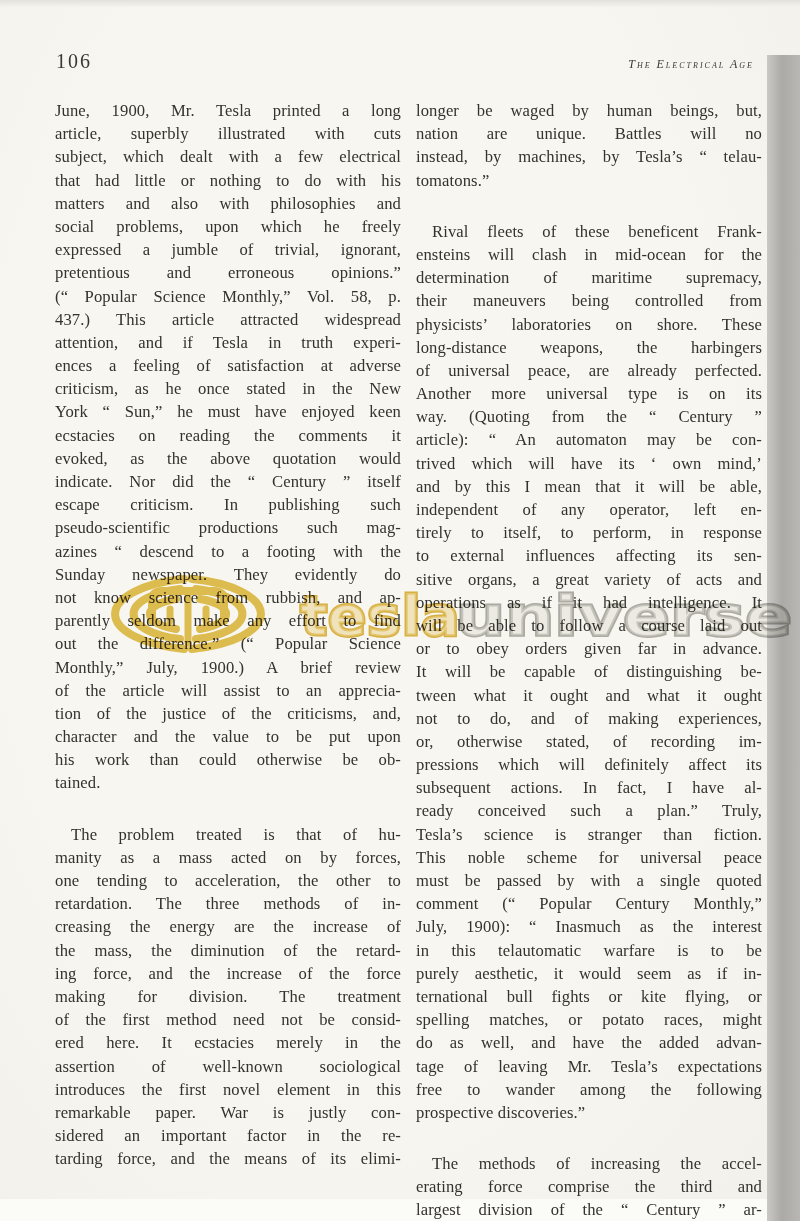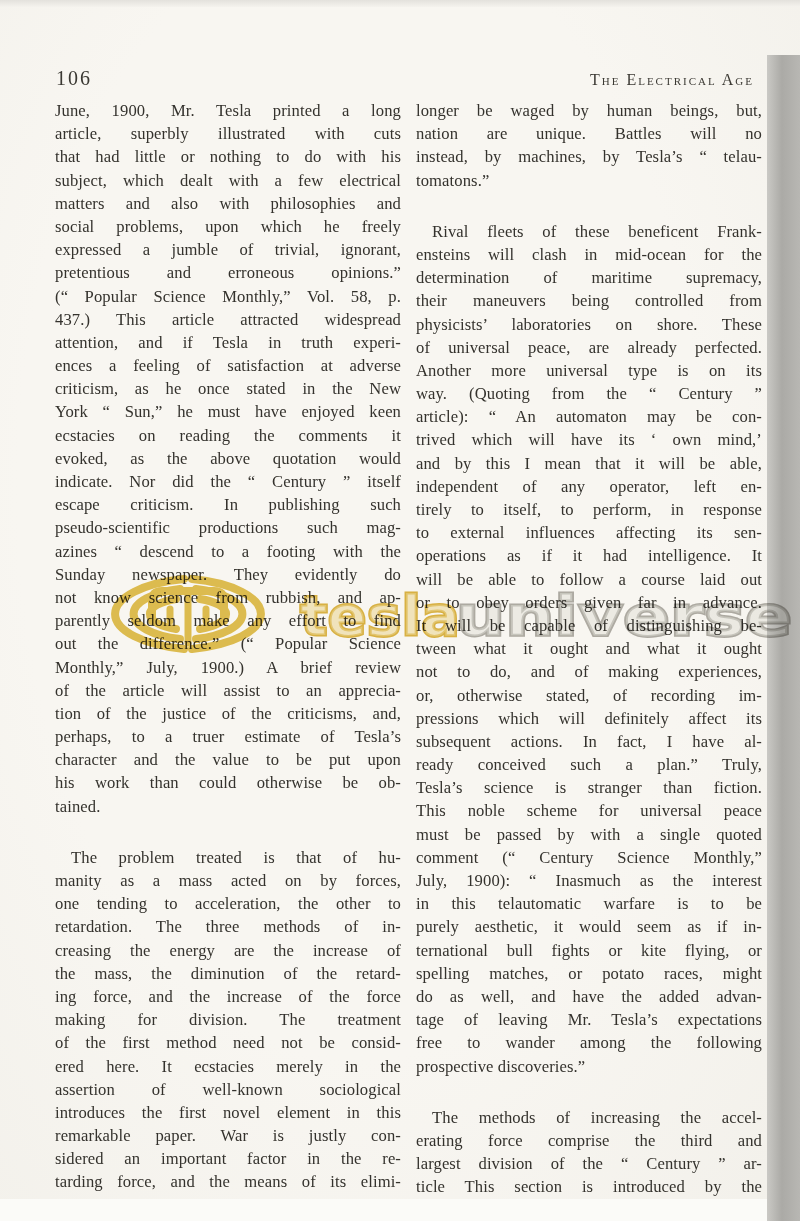--- a/index.html
+++ b/index.html
@@ -8,23 +8,23 @@
     position:relative;width:800px;height:1221px;overflow:hidden;
     background:radial-gradient(ellipse at 45% 40%, #f8f6f1 55%, #f2f0ea 100%);
     color:#35332e;
   }
   .top-band{position:absolute;top:0;left:0;right:0;height:7px;
     background:linear-gradient(180deg,#e3e1dc,#f5f3ee);pointer-events:none;}
   .right-band{position:absolute;top:55px;right:0;bottom:0;width:33px;
     background:linear-gradient(90deg,#cac9c5 0%,#abaaa6 45%,#b8b7b3 100%);}
   .bottom-band{position:absolute;left:0;right:33px;bottom:0;height:22px;background:#fbfbf8;}
   header{position:absolute;top:50px;left:56px;right:46px;display:flex;
-    justify-content:space-between;align-items:baseline;margin-top:17px;}
+    justify-content:space-between;align-items:baseline;}
   .page-number{font-size:20px;letter-spacing:2px;color:#3b3933;}
-  .journal-title{font-variant:small-caps;font-size:16px;letter-spacing:2px;color:#3b3933;}
+  .journal-title{font-variant:small-caps;font-size:12px;letter-spacing:2px;color:#3b3933;font-style:italic;}
   .columns{position:absolute;top:99px;left:55px;width:707px;display:flex;gap:15px;}
   .col{flex:1;}
   .line{
     font-size:16.6px;line-height:23.2px;height:23.2px;overflow:hidden;
     text-align:justify;text-align-last:justify;color:#34322d;
     letter-spacing:.1px;
   }
   .line.fl{text-align-last:left;}
   .line.ind{text-indent:16px;margin-top:28px;}
   .watermark{position:absolute;left:88px;top:569px;width:712px;height:92px;
@@ -46,22 +46,22 @@
   <header>
     <span class="page-number">106</span>
     <span class="journal-title">The Electrical Age</span>
   </header>
 
   <main class="columns">
     <div class="col" id="col-left">
         <div>
           <div class="line">June, 1900, Mr. Tesla printed a long</div>
           <div class="line">article, superbly illustrated with cuts</div>
+          <div class="line">subject, which dealt with a few electrical</div>
           <div class="line">that had little or nothing to do with his</div>
-          <div class="line">subject, which dealt with a few electrical</div>
           <div class="line">matters and also with philosophies and</div>
           <div class="line">social problems, upon which he freely</div>
           <div class="line">expressed a jumble of trivial, ignorant,</div>
           <div class="line">pretentious and erroneous opinions.”</div>
           <div class="line">(“ Popular Science Monthly,” Vol. 58, p.</div>
           <div class="line">437.) This article attracted widespread</div>
           <div class="line">attention, and if Tesla in truth experi-</div>
           <div class="line">ences a feeling of satisfaction at adverse</div>
           <div class="line">criticism, as he once stated in the New</div>
           <div class="line">York “ Sun,” he must have enjoyed keen</div>
@@ -71,21 +71,20 @@
           <div class="line">escape criticism. In publishing such</div>
           <div class="line">pseudo-scientific productions such mag-</div>
           <div class="line">azines “ descend to a footing with the</div>
           <div class="line">Sunday newspaper. They evidently do</div>
           <div class="line">not know science from rubbish, and ap-</div>
           <div class="line">parently seldom make any effort to find</div>
           <div class="line">out the difference.” (“ Popular Science</div>
           <div class="line">Monthly,” July, 1900.) A brief review</div>
           <div class="line">of the article will assist to an apprecia-</div>
           <div class="line">tion of the justice of the criticisms, and,</div>
-          <div class="line">perhaps, to a truer estimate of Tesla’s</div>
           <div class="line">character and the value to be put upon</div>
           <div class="line">his work than could otherwise be ob-</div>
           <div class="line fl">tained.</div>
         </div>
         <div>
           <div class="line ind">The problem treated is that of hu-</div>
           <div class="line">manity as a mass acted on by forces,</div>
           <div class="line">one tending to acceleration, the other to</div>
           <div class="line">retardation. The three methods of in-</div>
           <div class="line">creasing the energy are the increase of</div>
@@ -107,43 +106,45 @@
           <div class="line">nation are unique. Battles will no</div>
           <div class="line">instead, by machines, by Tesla’s “ telau-</div>
           <div class="line fl">tomatons.”</div>
         </div>
         <div>
           <div class="line ind">Rival fleets of these beneficent Frank-</div>
           <div class="line">ensteins will clash in mid-ocean for the</div>
           <div class="line">determination of maritime supremacy,</div>
           <div class="line">their maneuvers being controlled from</div>
           <div class="line">physicists’ laboratories on shore. These</div>
+          <div class="line">long-distance weapons, the harbingers</div>
           <div class="line">of universal peace, are already perfected.</div>
           <div class="line">Another more universal type is on its</div>
           <div class="line">way. (Quoting from the “ Century ”</div>
           <div class="line">article): “ An automaton may be con-</div>
           <div class="line">trived which will have its ‘ own mind,’</div>
           <div class="line">and by this I mean that it will be able,</div>
           <div class="line">independent of any operator, left en-</div>
           <div class="line">tirely to itself, to perform, in response</div>
           <div class="line">to external influences affecting its sen-</div>
+          <div class="line">sitive organs, a great variety of acts and</div>
           <div class="line">operations as if it had intelligence. It</div>
           <div class="line">will be able to follow a course laid out</div>
           <div class="line">or to obey orders given far in advance.</div>
           <div class="line">It will be capable of distinguishing be-</div>
           <div class="line">tween what it ought and what it ought</div>
           <div class="line">not to do, and of making experiences,</div>
           <div class="line">or, otherwise stated, of recording im-</div>
           <div class="line">pressions which will definitely affect its</div>
           <div class="line">subsequent actions. In fact, I have al-</div>
           <div class="line">ready conceived such a plan.” Truly,</div>
           <div class="line">Tesla’s science is stranger than fiction.</div>
           <div class="line">This noble scheme for universal peace</div>
           <div class="line">must be passed by with a single quoted</div>
-          <div class="line">comment (“ Century Science Monthly,”</div>
+          <div class="line">comment (“ Popular Century Monthly,”</div>
           <div class="line">July, 1900): “ Inasmuch as the interest</div>
           <div class="line">in this telautomatic warfare is to be</div>
           <div class="line">purely aesthetic, it would seem as if in-</div>
           <div class="line">ternational bull fights or kite flying, or</div>
           <div class="line">spelling matches, or potato races, might</div>
           <div class="line">do as well, and have the added advan-</div>
           <div class="line">tage of leaving Mr. Tesla’s expectations</div>
           <div class="line">free to wander among the following</div>
           <div class="line fl">prospective discoveries.”</div>
         </div>

